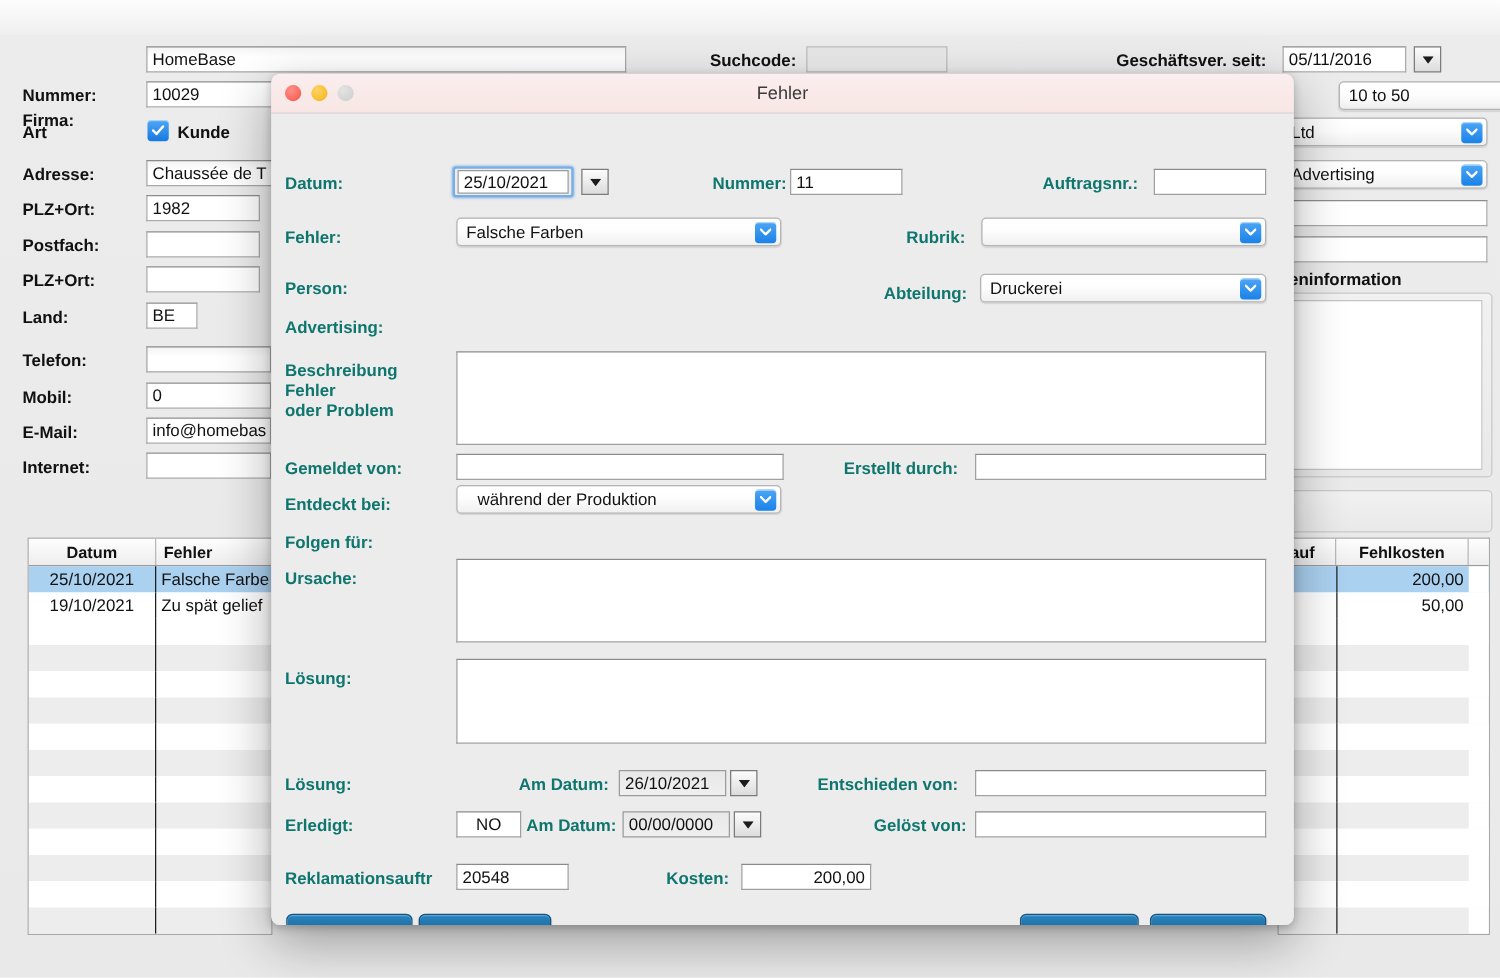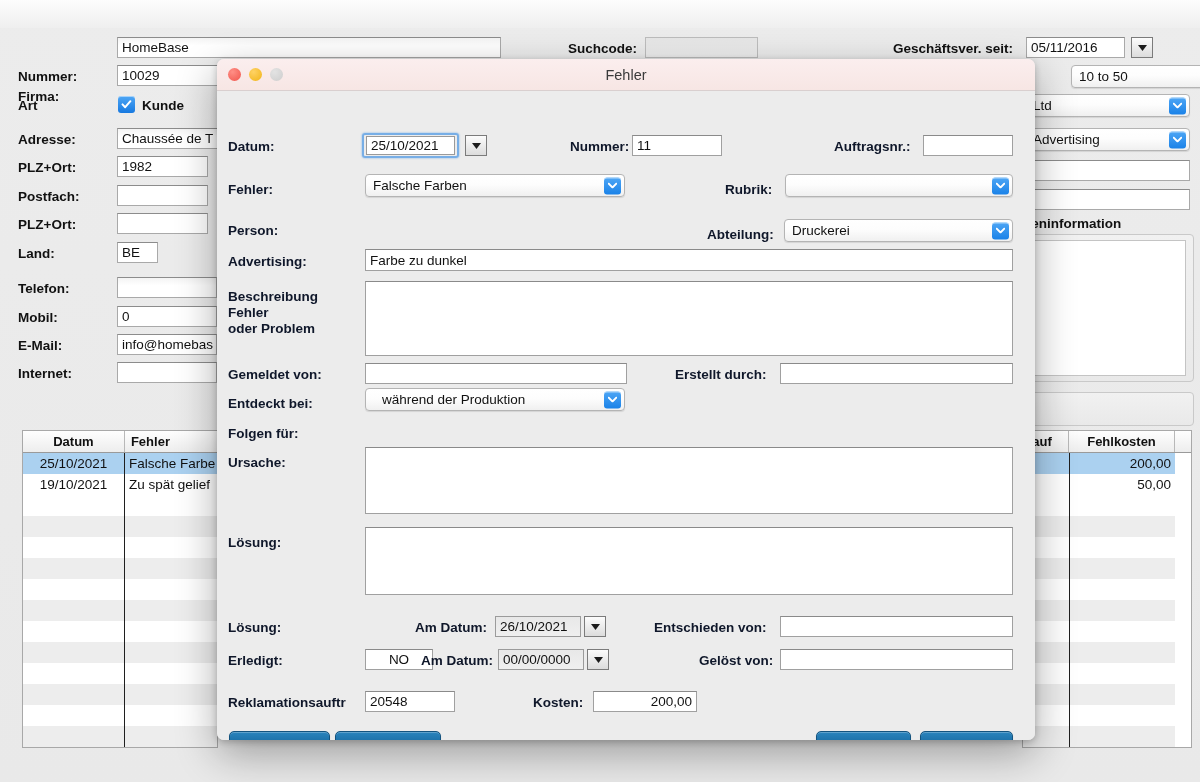--- a/index.html
+++ b/index.html
@@ -157,21 +157,21 @@
   }
   .tl { position:absolute; top:9px; width:13px; height:13px; border-radius:50%; }
   .tl.red   { left:11px; background: radial-gradient(circle at 35% 30%, #ff8f86, #f0554c); }
   .tl.amber { left:32px; background: radial-gradient(circle at 35% 30%, #ffd264, #f1b417); }
   .tl.gray  { left:53px; background: radial-gradient(circle at 35% 30%, #e3e3e3, #cdcdcd); }
 
   #dlg-body { position:absolute; left:0; top:32px; width:100%; height:649px; background:#ececec; }
 
   .dlbl {
     position:absolute;
-    font-size: 13.5px; font-weight:bold; color:#0f172a; white-space:nowrap;
+    font-size: 13.5px; font-weight:bold; color:#0f766e; white-space:nowrap;
   }
 
   .dfield {
     position:absolute;
     background:#fff;
     border:1px solid #a0a0a0;
     border-top-color:#8a8a8a;
     font-size:13.5px; color:#111;
     padding: 0 4px;
     display:flex; align-items:center;
@@ -484,21 +484,20 @@
     <div class="aqua-pop" style="left:567px; top:128px; width:229px; height:23px;">
       <span>Druckerei</span>
       <span class="arrowbox">
         <svg width="9" height="6" viewBox="0 0 9 6">
             <path d="M0.5 1 L4.5 5 L8.5 1" stroke="#fff" stroke-width="1.8" fill="none" stroke-linecap="round" stroke-linejoin="round"></path>
           </svg>
       </span>
     </div>
 
     <div class="dlbl" style="left:11px; top:163px;">Advertising:</div>
-    <div class="dfield" style="left:148px; top:158px; width:648px; height:22px;">Farbe zu dunkel</div>
 
     <div class="dlbl" style="left:11px; top:198px;">Beschreibung</div>
     <div class="dlbl" style="left:11px; top:214px;">Fehler</div>
     <div class="dlbl" style="left:11px; top:230px;">oder Problem</div>
     <div class="dfield area" style="left:148px; top:190px; width:648px; height:75px;"></div>
 
     <div class="dlbl" style="left:11px; top:276px;">Gemeldet von:</div>
     <div class="dfield" style="left:148px; top:272px; width:262px; height:21px;"></div>
     <div class="dlbl" style="left:458px; top:276px;">Erstellt durch:</div>
     <div class="dfield" style="left:563px; top:272px; width:233px; height:21px;"></div>
@@ -526,21 +525,21 @@
     <div class="dfield gray" style="left:278px; top:525px; width:86px; height:21px;">26/10/2021</div>
     <div class="date-btn" style="left:367px; top:525px;">
       <svg width="9" height="6" viewBox="0 0 9 6">
         <path d="M0 0 L9 0 L4.5 6 Z" fill="#1c1c1c"></path>
       </svg>
     </div>
     <div class="dlbl" style="left:437px; top:529px;">Entschieden von:</div>
     <div class="dfield" style="left:563px; top:525px; width:233px; height:21px;"></div>
 
     <div class="dlbl" style="left:11px; top:562px;">Erledigt:</div>
-    <div class="dfield center" style="left:148px; top:558px; width:68px; height:21px;">NO</div>
+    <div class="dfield center" style="left:148px; top:558px; width:52px; height:21px;">NO</div>
     <div class="dlbl" style="left:204px; top:562px;">Am Datum:</div>
     <div class="dfield gray" style="left:281px; top:558px; width:86px; height:21px;">00/00/0000</div>
     <div class="date-btn" style="left:370px; top:558px;">
       <svg width="9" height="6" viewBox="0 0 9 6">
         <path d="M0 0 L9 0 L4.5 6 Z" fill="#1c1c1c"></path>
       </svg>
     </div>
     <div class="dlbl" style="left:482px; top:562px;">Gelöst von:</div>
     <div class="dfield" style="left:563px; top:558px; width:233px; height:21px;"></div>
 

